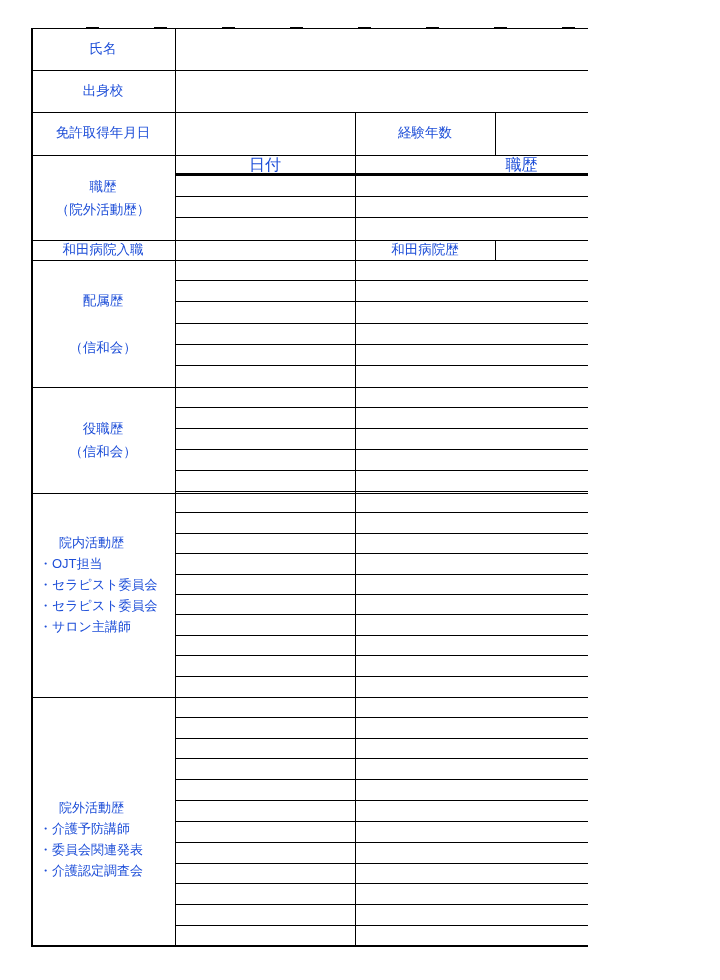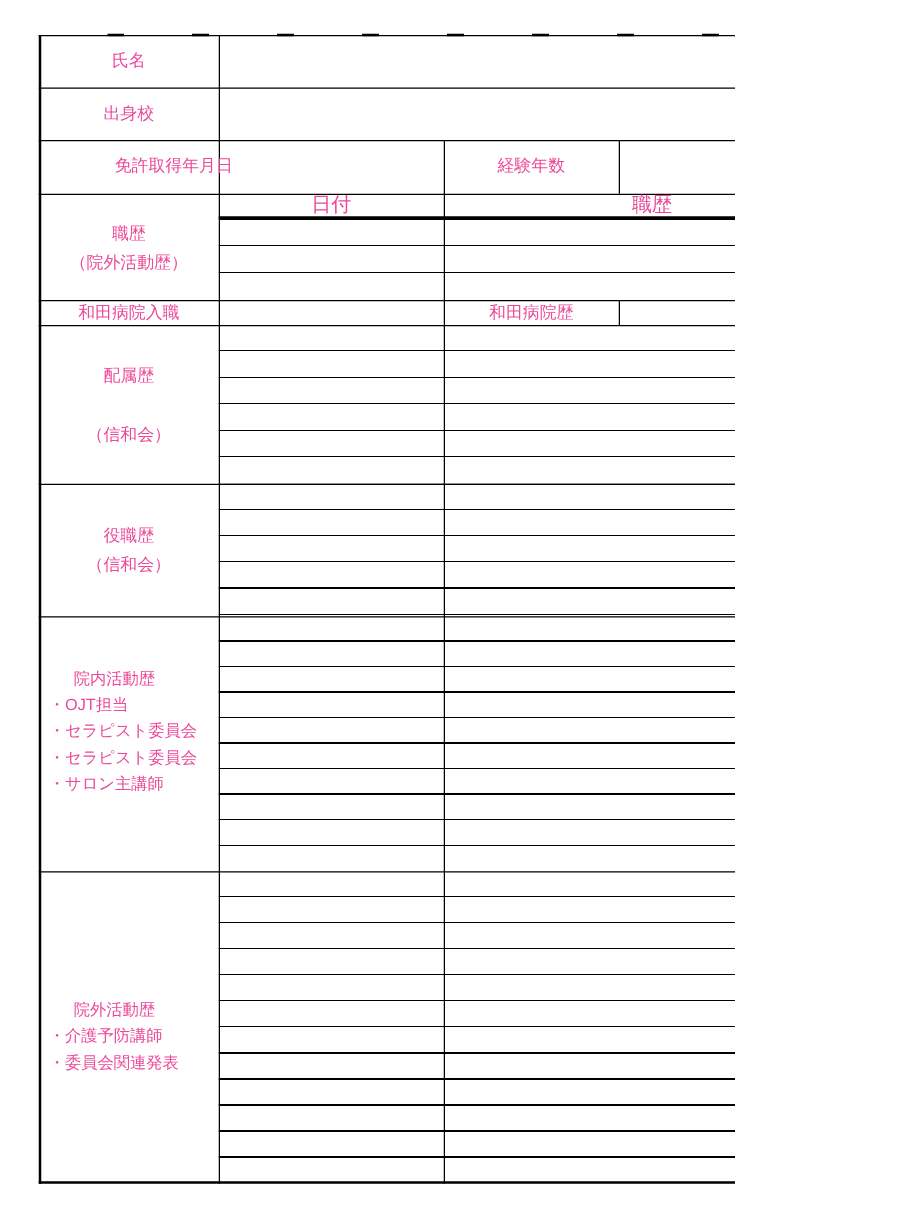--- a/index.html
+++ b/index.html
@@ -1,19 +1,19 @@
 <!DOCTYPE html>
 <html><head>
 <meta charset="utf-8">
 <style>
   html,body{margin:0;padding:0;}
   .page{
     position:relative; width:588px; height:980px; background:#ffffff;
     font-family:"Liberation Sans","DejaVu Sans",sans-serif;
-    color:#ec4899; overflow:hidden;
+    color:#1d4ed8; overflow:hidden;
   }
   .table{position:absolute; left:31px; top:28px; width:657px; height:919px;}
   
   .hl,.vl{position:absolute; background:#000;}
   .hl{height:1px;}
   .vl{width:1px;}
   .edge{background:#000;}
   .thick{height:3px;}
   
   .dashes{
@@ -77,21 +77,21 @@
     <div class="rows r-roles"></div>
     <div class="rows r-internal"></div>
     <div class="rows r-external"></div>
 
     <div class="cell" style="left:0;top:0;width:144px;height:42px;">氏名</div>
     <div class="inputcell" style="left:145px;top:1px;width:511px;height:40px;"></div>
 
     <div class="cell" style="left:0;top:42px;width:144px;height:42px;">出身校</div>
     <div class="inputcell" style="left:145px;top:43px;width:511px;height:40px;"></div>
 
-    <div class="cell" style="left:0;top:84px;width:144px;height:43px;margin-left:36px;">免許取得年月日</div>
+    <div class="cell" style="left:0;top:84px;width:144px;height:43px;">免許取得年月日</div>
     <div class="inputcell" style="left:145px;top:85px;width:178px;height:41px;"></div>
     <div class="cell" style="left:324px;top:84px;width:140px;height:43px;">経験年数</div>
     <div class="inputcell" style="left:465px;top:85px;width:191px;height:41px;"></div>
 
     <div class="cell hdr" style="left:144px;top:127px;width:180px;height:19px;">日付</div>
     <div class="cell hdr" style="left:324px;top:127px;width:333px;height:19px;">職歴</div>
 
     <div class="cell two" style="left:0;top:127px;width:144px;height:85px;">
       <span>職歴</span>
       <span>（院外活動歴）</span>
@@ -117,16 +117,17 @@
       <div class="act-item">・OJT担当</div>
       <div class="act-item">・セラピスト委員会</div>
       <div class="act-item">・セラピスト委員会</div>
       <div class="act-item">・サロン主講師</div>
     </div>
 
     <div class="actblock" style="left:0;top:669px;width:144px;height:248px;padding-top:100px;box-sizing:border-box;">
       <div class="act-title">院外活動歴</div>
       <div class="act-item">・介護予防講師</div>
       <div class="act-item">・委員会関連発表</div>
+      <div class="act-item">・介護認定調査会</div>
     </div>
 
   </div>
 </div>
 
 </body></html>

